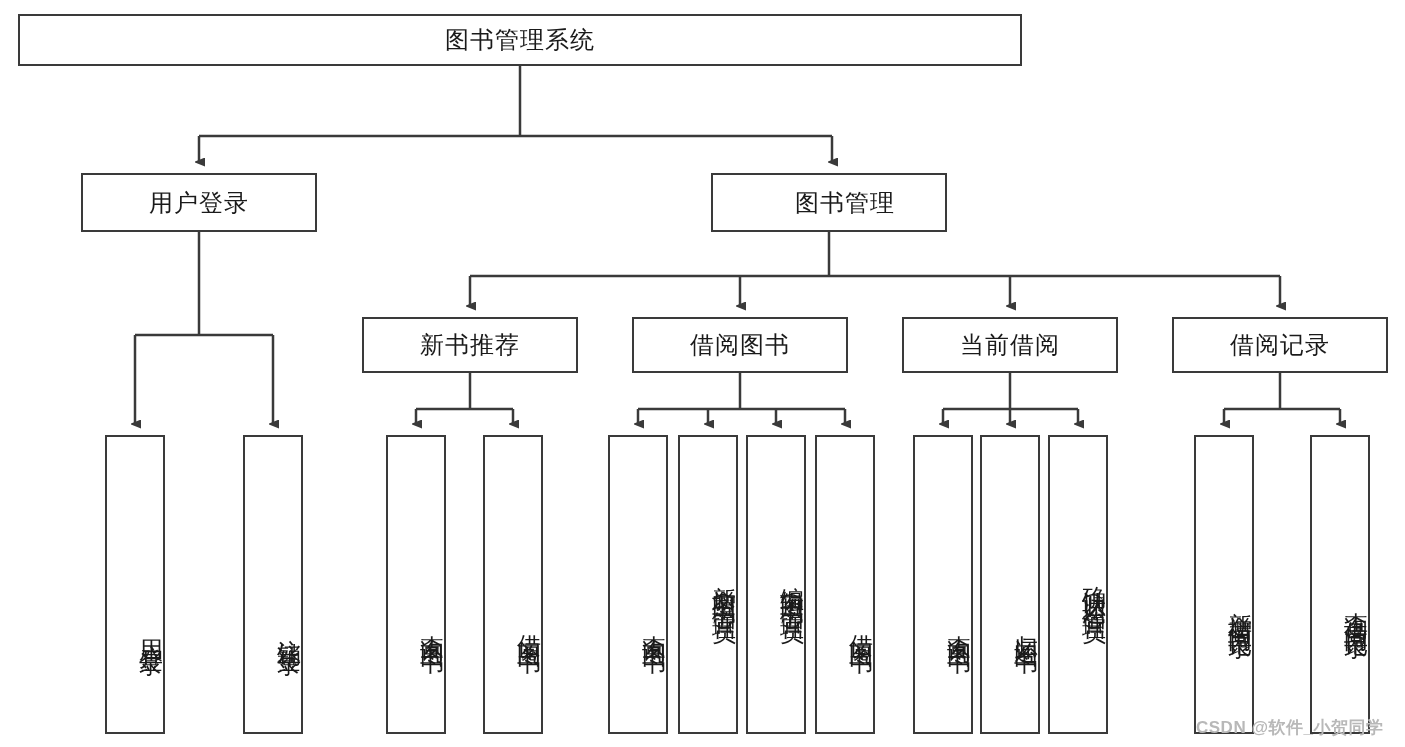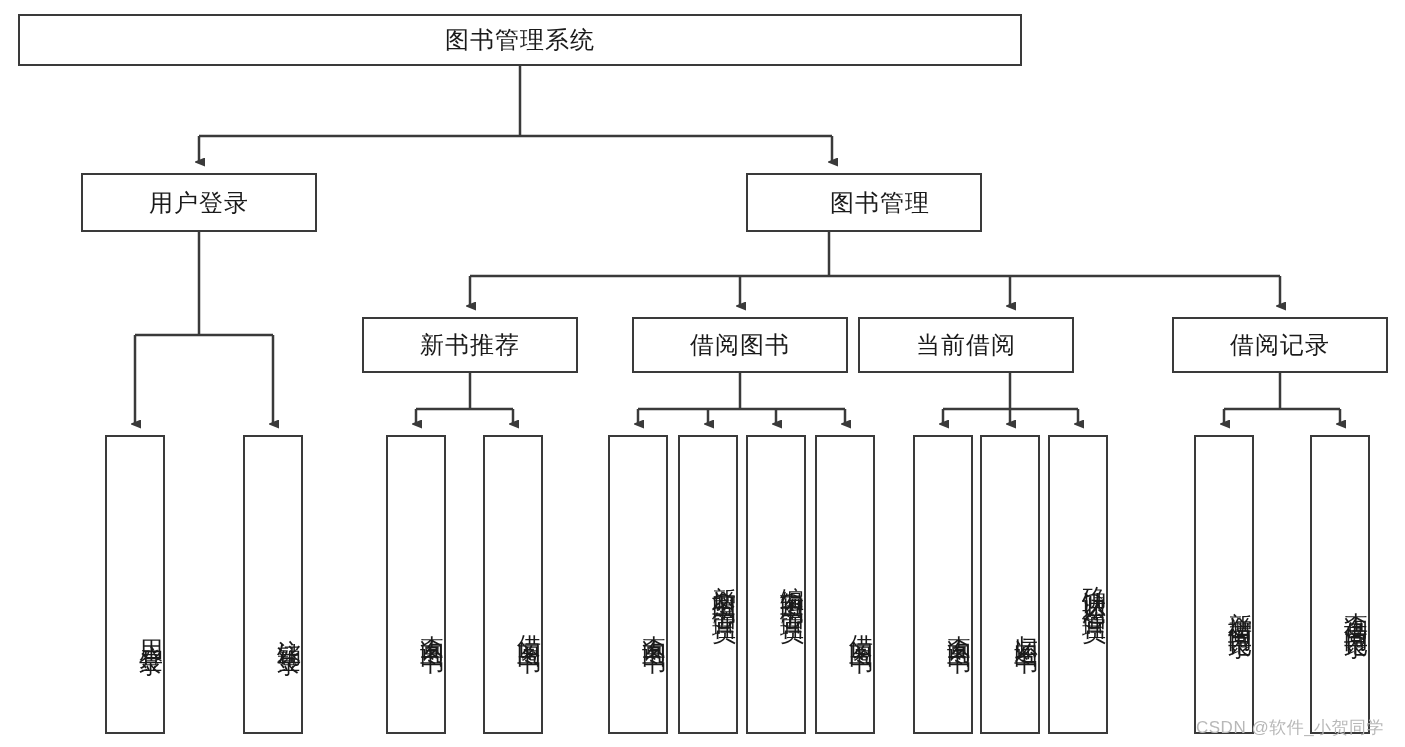--- a/index.html
+++ b/index.html
@@ -52,20 +52,21 @@
   .node-label {
     display: block;
     white-space: nowrap;
   }
   .watermark {
     position: absolute;
     font-size: 17px;
     color: #b8b8b8;
     white-space: nowrap;
     letter-spacing: 0.5px;
+    font-weight: bold;
   }
 </style>
 </head>
 <body>
 
 <div id="canvas">
 
   <svg class="edges" viewBox="0 0 1405 747">
     <defs>
       <marker id="arrow" markerWidth="10" markerHeight="10" refX="4.5" refY="6" orient="auto" markerUnits="userSpaceOnUse">
@@ -121,31 +122,31 @@
     </g>
   </svg>
 
   <div class="node horiz" style="left:18px;top:14px;width:1004px;height:52px;">
     <span class="node-label">图书管理系统</span>
   </div>
 
   <div class="node horiz" style="left:81px;top:173px;width:236px;height:59px;">
     <span class="node-label">用户登录</span>
   </div>
-  <div class="node horiz" style="left:746px;top:173px;width:236px;height:59px;padding-left:32px;">
+  <div class="node horiz" style="left:711px;top:173px;width:236px;height:59px;padding-left:32px;">
     <span class="node-label">图书管理</span>
   </div>
 
   <div class="node horiz" style="left:362px;top:317px;width:216px;height:56px;text-align:center;">
     <span class="node-label">新书推荐</span>
   </div>
   <div class="node horiz" style="left:632px;top:317px;width:216px;height:56px;">
     <span class="node-label">借阅图书</span>
   </div>
-  <div class="node horiz" style="left:858px;top:317px;width:216px;height:56px;">
+  <div class="node horiz" style="left:902px;top:317px;width:216px;height:56px;">
     <span class="node-label">当前借阅</span>
   </div>
   <div class="node horiz" style="left:1172px;top:317px;width:216px;height:56px;">
     <span class="node-label">借阅记录</span>
   </div>
 
   <div class="node vert" style="left:105px;top:435px;width:60px;height:299px;padding-top:90px;">
     <span class="node-label">用户登录</span>
   </div>
   <div class="node vert" style="left:243px;top:435px;width:60px;height:299px;padding-top:90px;">

